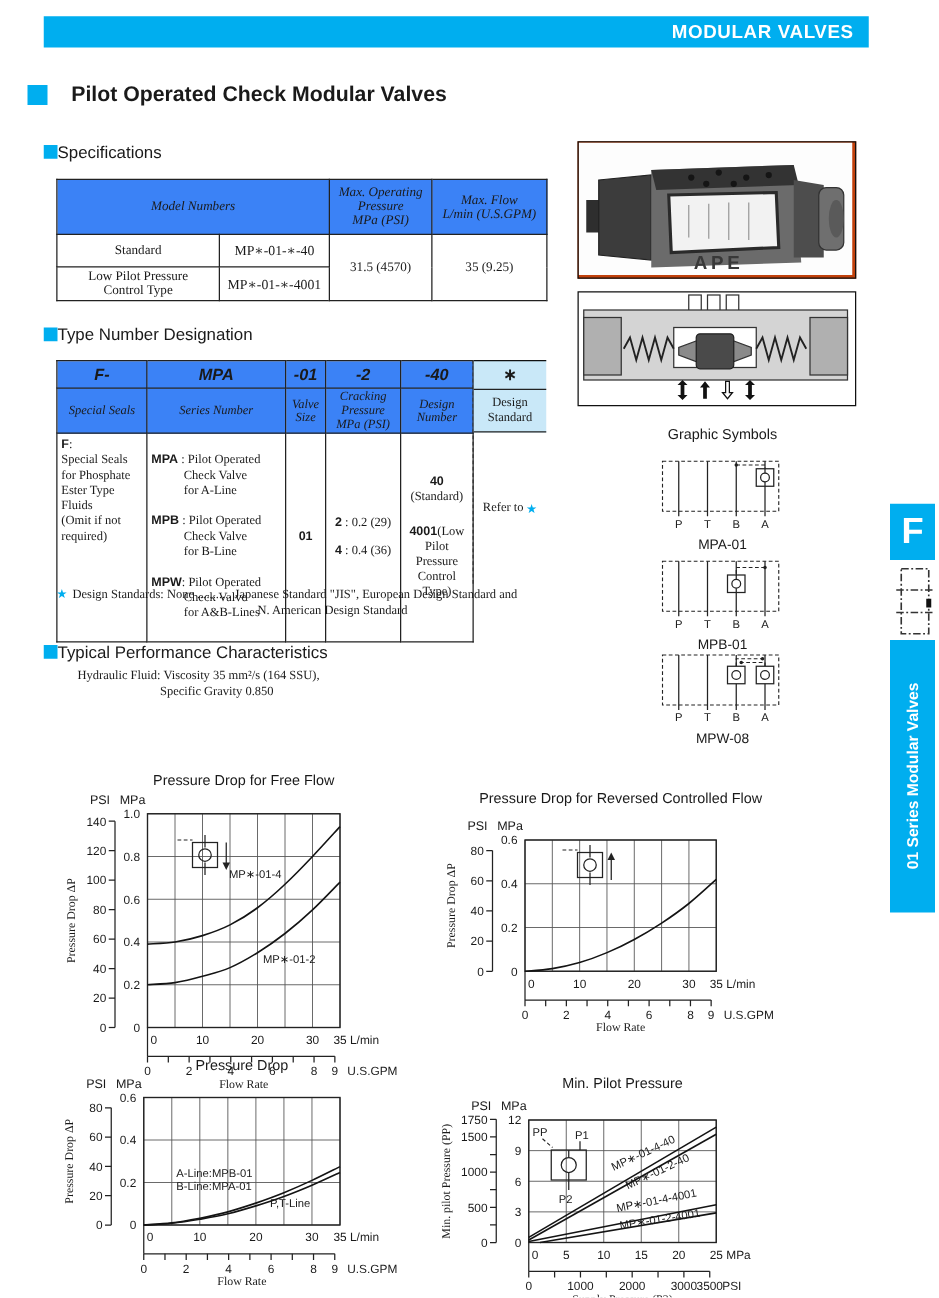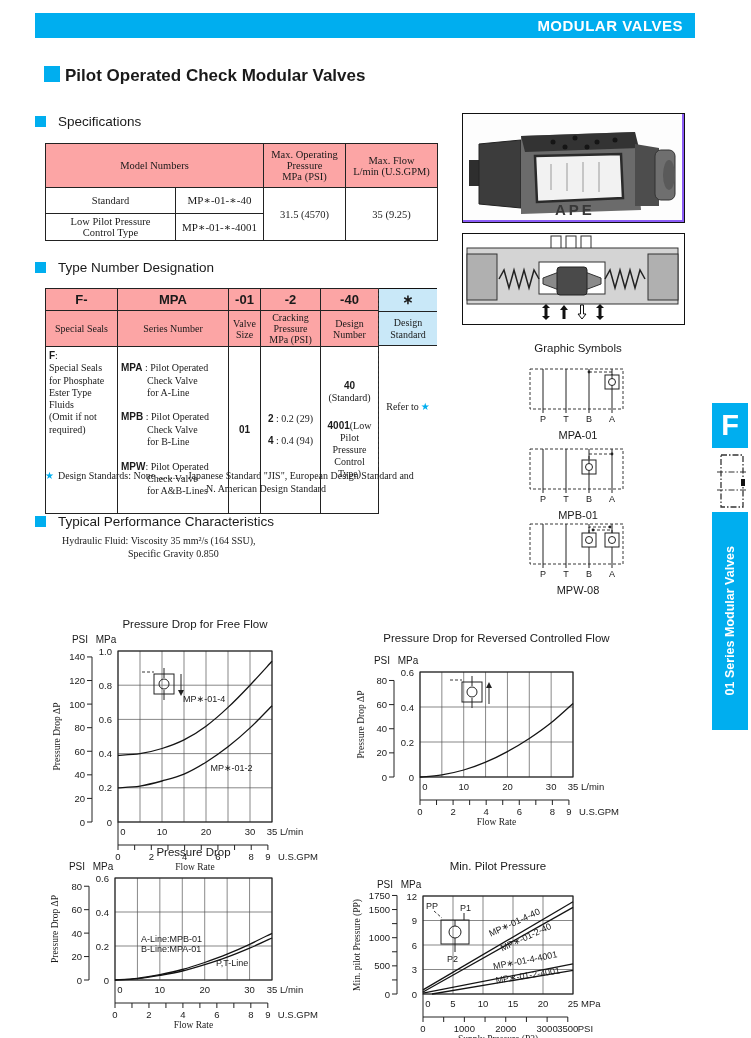--- a/index.html
+++ b/index.html
@@ -6,34 +6,34 @@
   #page{position:relative;width:751px;height:1038px;background:#fff;overflow:hidden;
         font-family:"Liberation Sans",sans-serif;color:#1a1a1a;}
   .abs{position:absolute;}
 
   
   .banner{left:35px;top:13px;width:660px;height:25px;background:#00AEEF;
           display:flex;align-items:center;justify-content:flex-end;padding-right:12px;box-sizing:border-box;}
   .banner span{color:#fff;font-weight:bold;font-size:15px;letter-spacing:.5px;}
 
   
-  .pgtitle{left:44px;top:66px;display:flex;gap:5px;}
+  .pgtitle{left:22px;top:66px;display:flex;align-items:center;gap:19px;}
   .sq-lg{width:16px;height:16px;background:#00AEEF;}
   .pgtitle b{font-size:17px;}
 
-  .sechead{display:flex;align-items:center;gap:12px;}
+  .sechead{display:flex;align-items:center;gap:0;}
   .sq-sm{width:11px;height:11px;background:#00AEEF;}
   .sechead span{font-size:13.5px;}
 
   
   table{border-collapse:collapse;table-layout:fixed;}
   .spec{left:45px;top:143px;width:392px;font-family:"Liberation Serif","DejaVu Serif",serif;font-size:10.5px;}
   .spec td{border:1px solid #222;text-align:center;vertical-align:middle;white-space:pre-line;padding:1px 2px;}
   .spec table{border:1.5px solid #111;width:392px;}
-  .hdr{background:#fca5a5;}
+  .hdr{background:#3b82f6;font-style:italic;}
   .mono-model{font-size:11px;}
 
   .mndA{left:45px;top:288px;width:333px;font-family:"Liberation Serif","DejaVu Serif",serif;font-size:10px;}
   .mndA table{border:1.5px solid #111;width:333px;}
   .mndA td{border:1px solid #222;vertical-align:middle;text-align:center;padding:1px 3px;white-space:pre-line;}
   .code{font-family:"Liberation Sans",sans-serif;font-weight:bold;font-size:13px;}
   .bsans{font-family:"Liberation Sans",sans-serif;font-weight:bold;font-size:10px;}
   .mnd-body{vertical-align:top !important;text-align:left !important;padding:3px 3px !important;line-height:12.3px;}
   .hang{text-indent:-26px;padding-left:26px;white-space:pre-line;}
   .mndF{left:378px;top:288px;width:59px;height:179px;border-left:1px dashed #333;box-sizing:border-box;
@@ -62,21 +62,21 @@
   .cs{font-family:"Liberation Serif","DejaVu Serif",serif;font-size:9.5px;fill:#1a1a1a;}
   .gr{stroke:#555;stroke-width:.7;}
   .bd{stroke:#222;stroke-width:1.1;fill:none;}
   .ax{stroke:#222;stroke-width:1;}
   .cv{stroke:#141414;stroke-width:1.3;fill:none;}
   .inset{position:absolute;}
   .isk{stroke:#222;stroke-width:1;fill:none;}
   .dsh{stroke:#222;stroke-width:.9;fill:none;stroke-dasharray:3 2;}
 
   
-  .photobox{left:462px;top:113px;width:223px;height:110px;border:1.5px solid #111;box-sizing:border-box;background:#8b5cf6;}
+  .photobox{left:462px;top:113px;width:223px;height:110px;border:1.5px solid #111;box-sizing:border-box;background:#c2410c;}
   .sectbox{left:462px;top:233px;width:223px;height:92px;border:1.5px solid #111;box-sizing:border-box;background:#fff;}
   .gstitle{left:520px;top:342px;width:116px;text-align:center;font-size:11.5px;}
   .symbol{width:116px;text-align:center;}
   .symbol .cap{font-size:11px;margin-top:1px;}
   .symk{stroke:#222;stroke-width:1;fill:none;}
   .symdash{stroke:#222;stroke-width:.9;fill:none;stroke-dasharray:3 2;}
   .pt{font-family:"Liberation Sans",sans-serif;font-size:9px;fill:#1a1a1a;}
 
   
   .fbox{left:712px;top:403px;width:36px;height:45px;background:#00AEEF;display:flex;align-items:center;justify-content:center;}
@@ -184,21 +184,21 @@
           <div class="hang"><b class="bsans">MPB</b><span> : Pilot Operated
 Check Valve
 for B-Line</span></div>
           <div class="hang"><b class="bsans">MPW</b><span>: Pilot Operated
 Check Valve
 for A&amp;B-Lines</span></div>
         </td>
         <td><b class="bsans">01</b></td>
         <td>
           <div style="margin-bottom:0;"><b class="bsans">2</b><span> : 0.2 (29)</span></div>
-          <div><b class="bsans">4</b><span> : 0.4 (94)</span></div>
+          <div><b class="bsans">4</b><span> : 0.4 (36)</span></div>
         </td>
         <td style="line-height:12px;">
           <div><b class="bsans">40</b><br><span>(Standard)</span></div>
           <div style="margin-top:4px;white-space:pre-line;"><b class="bsans">4001</b><span>(Low Pilot
 Pressure
 Control
 Type)</span></div>
         </td>
       </tr>
     </tbody>

